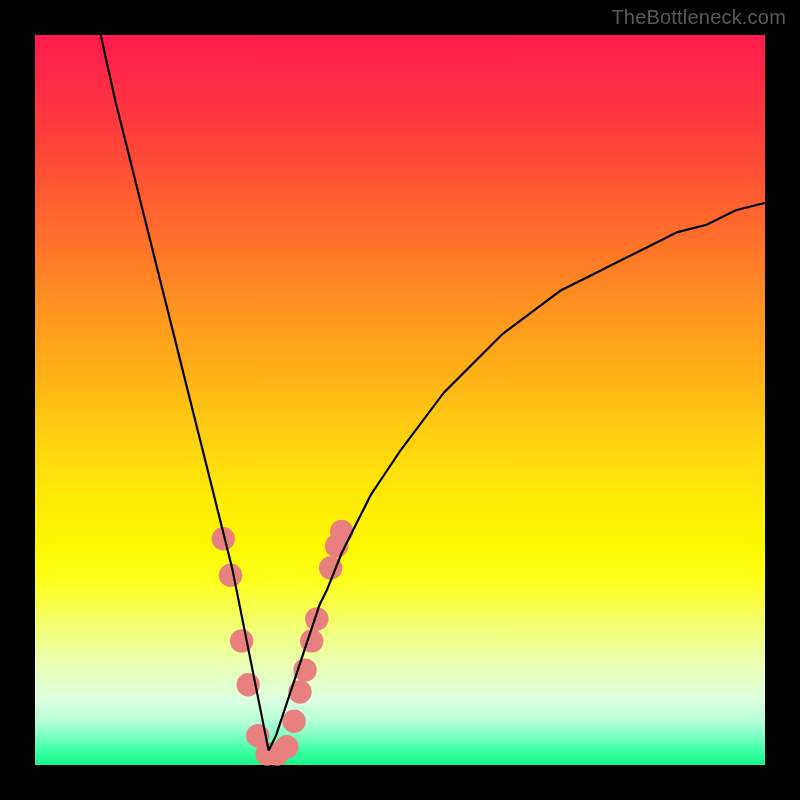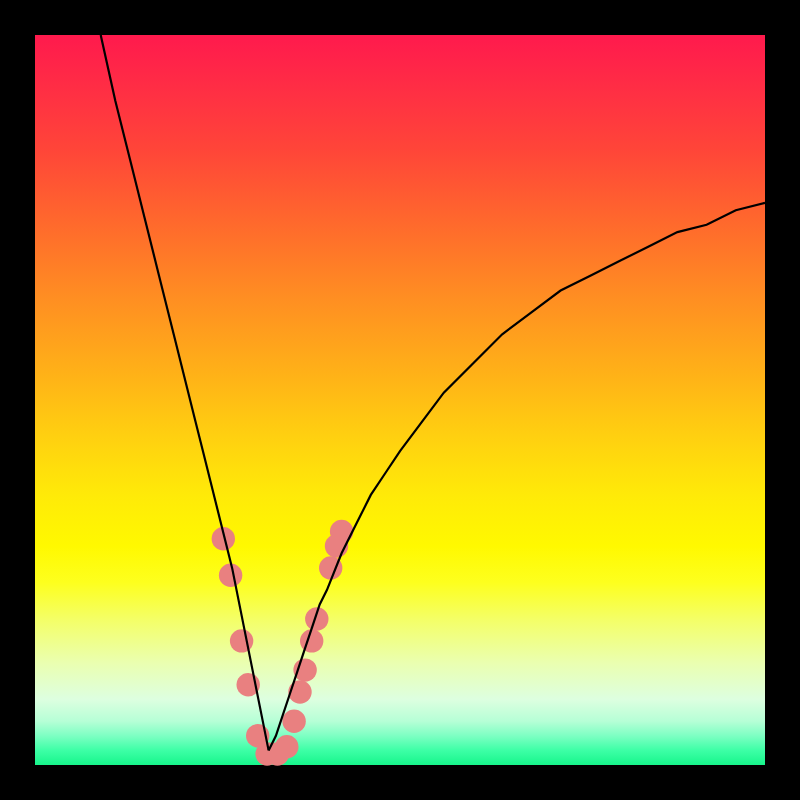--- a/index.html
+++ b/index.html
@@ -82,13 +82,14 @@
           <circle cx="276.7" cy="605.9" r="11.7" fill="#e98080"></circle>
           <circle cx="281.8" cy="584.0" r="11.7" fill="#e98080"></circle>
           <circle cx="295.7" cy="532.9" r="11.7" fill="#e98080"></circle>
           <circle cx="301.5" cy="511.0" r="11.7" fill="#e98080"></circle>
           <circle cx="306.6" cy="496.4" r="11.7" fill="#e98080"></circle>
         </g>
       <path id="curve-left" fill="none" stroke="#000" stroke-width="2.2" d="M65.7 0.0 L80.3 65.7 L94.9 124.1 L109.5 182.5 L124.1 240.9 L138.7 299.3 L146.0 328.5 L153.3 357.7 L160.6 386.9 L167.9 416.1 L175.2 445.3 L182.5 474.5 L189.8 503.7 L197.1 532.9 L204.4 569.4 L211.7 605.9 L219.0 642.4 L226.3 678.9 L233.6 715.4 "></path>
       <path id="curve-right" fill="none" stroke="#000" stroke-width="2.2" d="M233.6 715.4 L240.9 700.8 L248.2 678.9 L255.5 657.0 L262.8 635.1 L270.1 613.2 L277.4 591.3 L284.7 569.4 L292.0 554.8 L306.6 518.3 L321.2 489.1 L335.8 459.9 L350.4 438.0 L365.0 416.1 L386.9 386.9 L408.8 357.7 L438.0 328.5 L467.2 299.3 L496.4 277.4 L525.6 255.5 L554.8 240.9 L584.0 226.3 L613.2 211.7 L642.4 197.1 L671.6 189.8 L700.8 175.2 L730.0 167.9 "></path>
     </svg>
   </div>
+  <div class="watermark">TheBottleneck.com</div>
 </div>
 
 </body></html>

